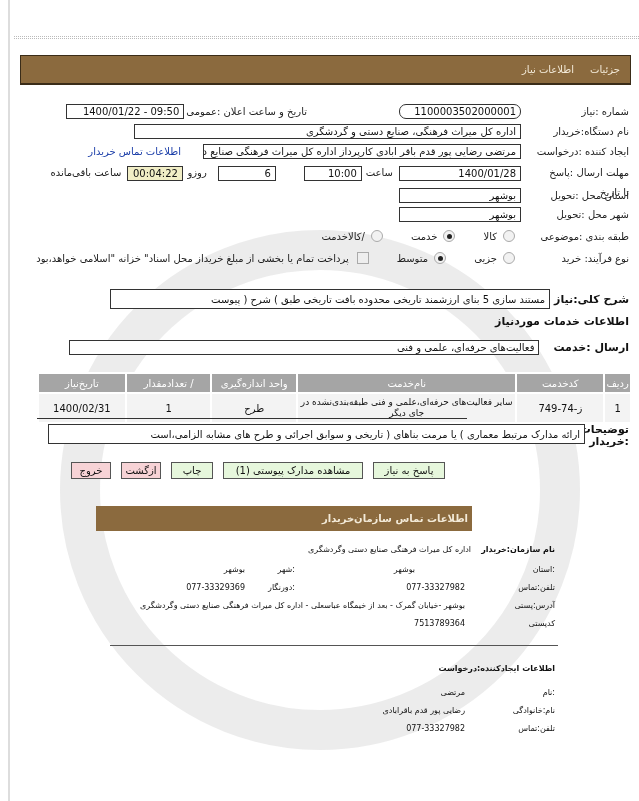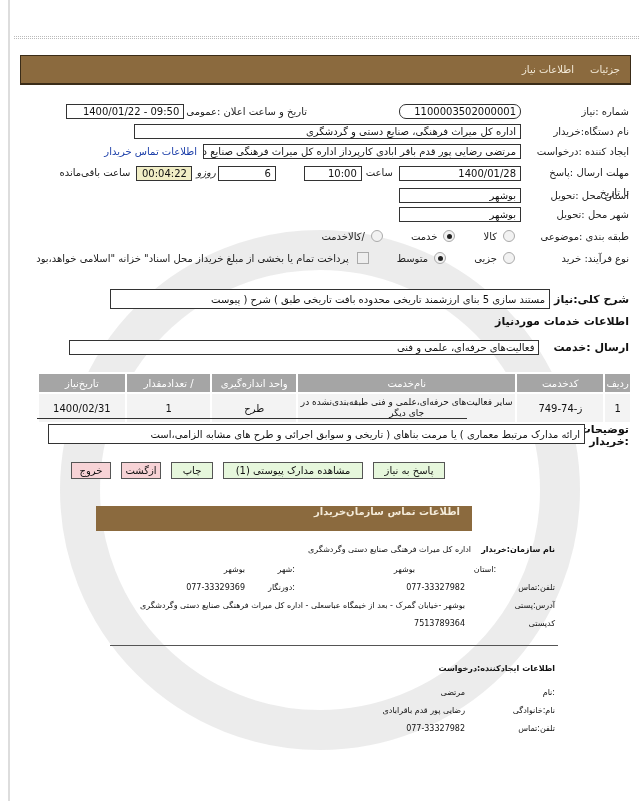--- a/index.html
+++ b/index.html
@@ -19,21 +19,21 @@
     .radio.on::after { content: ""; position: absolute; left: 3px; top: 3px; width: 5px; height: 5px; border-radius: 50%; background: #222; }
     .check { width: 12px; height: 12px; border: 1px solid #aaa; background: #eee; display: inline-block; }
     .watermark { position: absolute; left: 60px; top: 230px; width: 520px; height: 520px; border-radius: 50%; border: 40px solid rgba(200,200,200,0.35); pointer-events: none; }
     .bold { font-weight: bold; font-size: 11px; }
     table.svc { position: absolute; left: 37px; width: 595px; top: 372px; border-collapse: collapse; direction: rtl; font-size: 10px; }
     table.svc th { background: #a5a5a5; color: #fff; font-weight: normal; height: 20px; border: 2px solid #fff; }
     table.svc td { background: #f3f3f3; text-align: center; height: 30px; border: 2px solid #fff; }
     .btn { height: 17px; border: 1px solid #555; font-size: 10px; display: flex; align-items: center; justify-content: center; padding: 0 10px; cursor: pointer; }
     .btn.green { background: #e6f7dc; }
     .btn.pink { background: #f7d3d6; }
-    .contact-bar { position: absolute; left: 96px; width: 376px; top: 506px; height: 25px; background: #8b6a3e; direction: rtl; display: flex; align-items: flex-start; padding-right: 12px; }
+    .contact-bar { position: absolute; left: 96px; width: 376px; top: 506px; height: 25px; background: #8b6a3e; direction: rtl; display: flex; align-items: center; padding-right: 4px; }
     .contact-bar span { color: #f3ead8; font-size: 10px; font-weight: bold; }
     .small { font-size: 8px; }
     .hr { position: absolute; left: 110px; width: 448px; top: 645px; height: 1px; background: #555; }
   </style>
 </head>
 <body>
 
 <div class="left-rule"></div>
 <div class="top-dots"></div>
 
@@ -54,30 +54,30 @@
 </div>
 
 <div class="row" style="right:10px; top:124px;">
   <span class="lbl" style="width:80px;">نام دستگاه:خریدار</span>
   <div class="box" style="width:387px; margin-right:28px;">اداره کل میراث فرهنگی، صنایع دستی و گردشگری</div>
 </div>
 
 <div class="row" style="right:10px; top:144px;">
   <span class="lbl" style="width:80px;">ایجاد کننده :درخواست</span>
   <div class="box" style="width:318px; margin-right:28px;">مرتضی رضایی پور قدم باقر ابادی کارپرداز اداره کل میراث فرهنگی صنایع دستی</div>
-  <span class="link" style="margin-right:6px;">اطلاعات تماس خریدار</span>
+  <span class="link" style="margin-right:22px;">اطلاعات تماس خریدار</span>
 </div>
 
 <div class="row" style="right:10px; top:163px; align-items:flex-start;">
   <span class="lbl" style="width:80px; white-space:normal; line-height:20px;">مهلت ارسال :پاسخ تا تاریخ</span>
   <div class="box ltr" style="width:122px; margin-right:28px; margin-top:3px;">1400/01/28</div>
   <span class="lbl" style="margin-right:6px; margin-top:4px;">ساعت</span>
   <div class="box ltr" style="width:58px; margin-right:4px; margin-top:3px;">10:00</div>
   <div class="box ltr" style="width:58px; margin-right:28px; margin-top:3px;">6</div>
-  <span class="lbl" style="margin-right:2px; margin-top:4px;font-style:italic;">روزو</span>
+  <span class="lbl" style="margin-right:11px; margin-top:4px;">روزو</span>
   <div class="box timer" style="width:56px; margin-right:4px; margin-top:3px;">00:04:22</div>
   <span class="lbl" style="margin-right:6px; margin-top:4px;">ساعت باقی‌مانده</span>
 </div>
 
 <div class="row" style="right:10px; top:188px;">
   <span class="lbl" style="width:80px;">استان محل :تحویل</span>
   <div class="box" style="width:122px; margin-right:28px;">بوشهر</div>
 </div>
 <div class="row" style="right:10px; top:207px;">
   <span class="lbl" style="width:80px;">شهر محل :تحویل</span>
@@ -157,21 +157,21 @@
 
 <div class="contact-bar">
   <span>اطلاعات تماس سازمان‌خریدار</span>
 </div>
 
 <div class="row" style="right:84px; top:545px;">
   <span class="small" style="width:60px; font-weight:bold;">نام سازمان:خریدار</span>
   <span class="small" style="margin-right:24px;">اداره کل میراث فرهنگی صنایع دستی وگردشگری</span>
 </div>
 <div class="row" style="right:84px; top:565px;">
-  <span class="small" style="width:140px;text-align:center;">:استان</span>
+  <span class="small" style="width:140px;">:استان</span>
   <span class="small" style="width:120px;">بوشهر</span>
   <span class="small" style="width:50px;">:شهر</span>
   <span class="small">بوشهر</span>
 </div>
 <div class="row" style="right:84px; top:583px;">
   <span class="small" style="width:90px;">تلفن:تماس</span>
   <span class="small" style="width:170px;">077-33327982</span>
   <span class="small" style="width:50px;">:دورنگار</span>
   <span class="small">077-33329369</span>
 </div>

